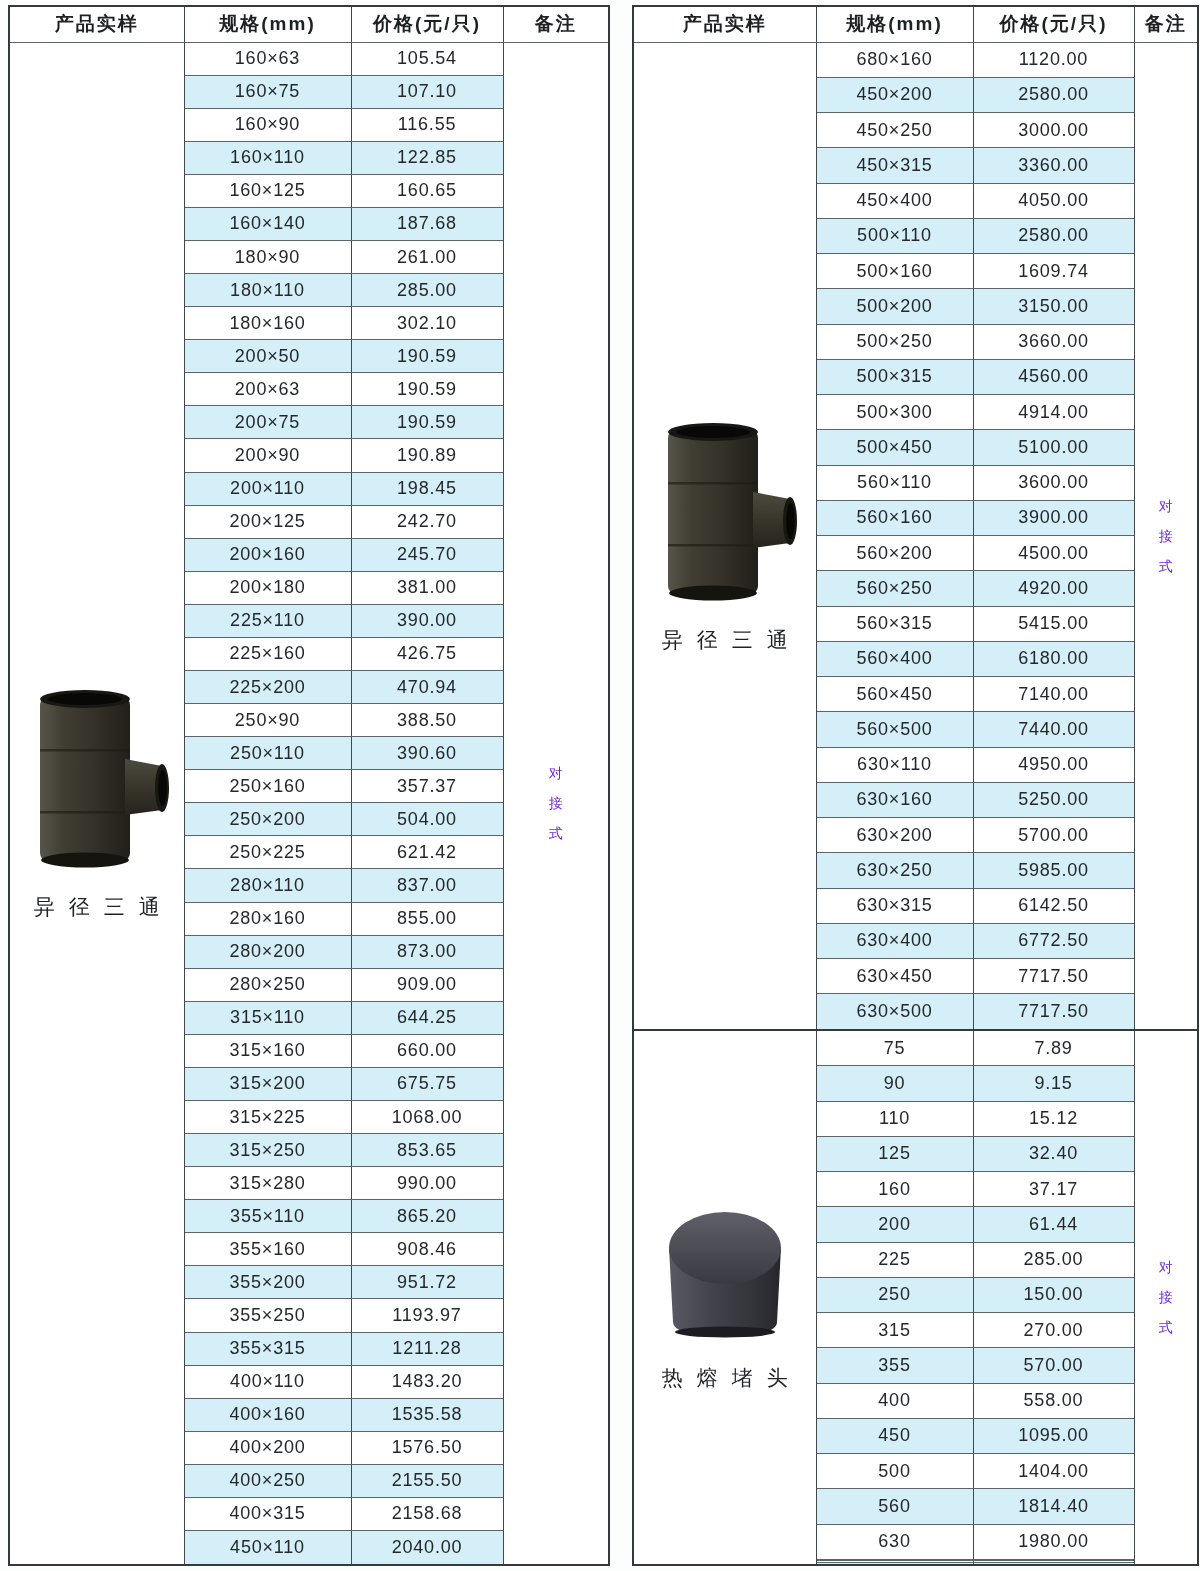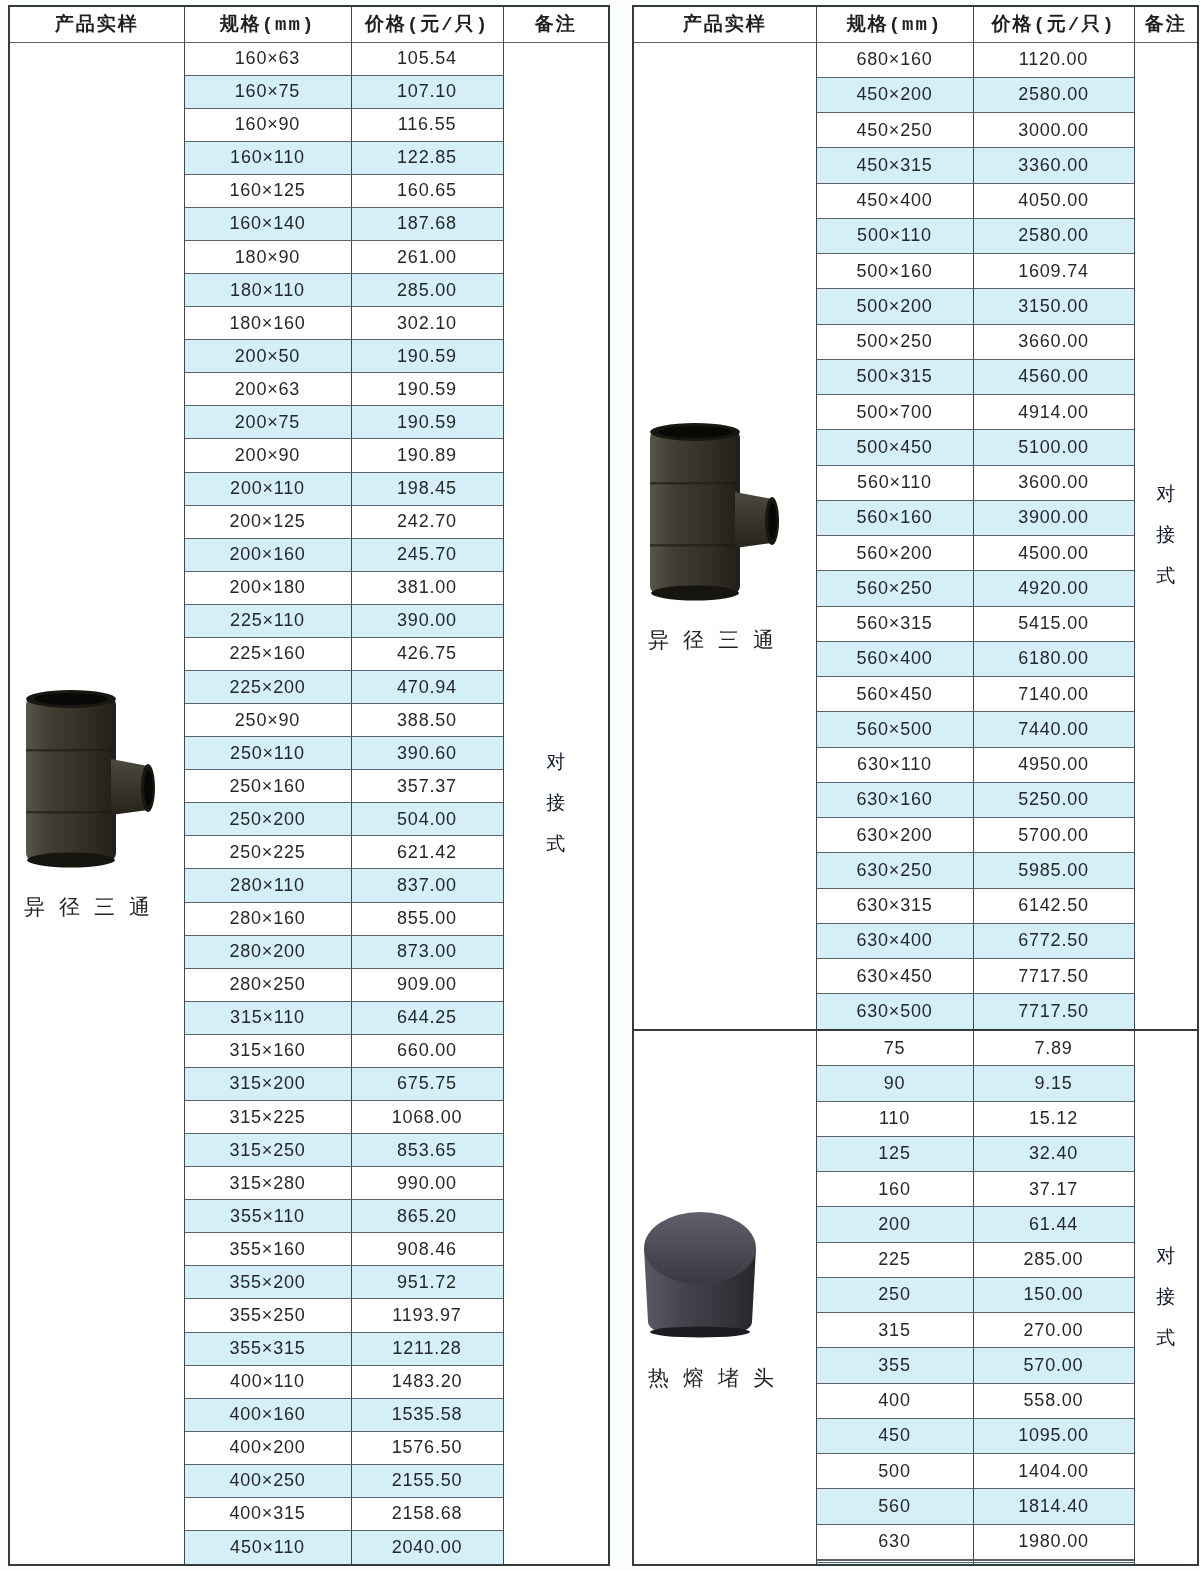--- a/index.html
+++ b/index.html
@@ -28,60 +28,60 @@
   table.price-table td {
     border-left: 1.6px solid #41474a;
     border-right: 1.6px solid #41474a;
     border-top: 1.3px solid #5b6468;
     border-bottom: 1.3px solid #5b6468;
     text-align: center;
     vertical-align: middle;
     padding: 0;
     overflow: hidden;
   }
-  thead tr { height: 36px; font-family: Liberation Mono, monospace; }
+  thead tr { height: 36px; }
   thead th {
     font-size: 19px;
     font-weight: bold;
     letter-spacing: 2px;
     border-bottom: 2.2px solid #343a3c;
     background: #ffffff;
     color: #1e2122;
   }
   td.data-cell {
     font-size: 18px;
     letter-spacing: 0.8px;
     color: #25282a;
   }
   tbody tr:nth-child(even) td.stripe { background: var(--stripe, #d4eff8); }
   tr.section-start td { border-top: 2.5px solid #343a3c; }
 
   td.product-cell, td.remark-cell { background: #ffffff; }
   .product-holder {
     display: flex;
     flex-direction: column;
-    align-items: flex-start;
+    align-items: center;
     justify-content: center;
   }
   .product-label {
     margin-top: 22px;
     font-size: 21px;
     letter-spacing: 14px;
     padding-left: 14px;
     white-space: nowrap;
     color: #1f2224;
   }
   .vertical-text {
     width: 1.15em;
     margin: 0 auto;
-    font-size: 19px;
+    font-size: 14px;
     line-height: 2.15;
     word-break: break-all;
     letter-spacing: 0;
-    color: #0f172a;
+    color: #6d28d9;
   }
 </style>
 </head>
 <body>
 
 <div class="page">
 
   <div class="tbl-wrap tbl-left">
     <table class="price-table">
       <colgroup>
@@ -402,21 +402,21 @@
           </tr>
           <tr>
             <td class="data-cell stripe spec-cell">500×250</td>
             <td class="data-cell stripe price-cell">3660.00</td>
           </tr>
           <tr>
             <td class="data-cell stripe spec-cell">500×315</td>
             <td class="data-cell stripe price-cell">4560.00</td>
           </tr>
           <tr>
-            <td class="data-cell stripe spec-cell">500×700</td>
+            <td class="data-cell stripe spec-cell">500×300</td>
             <td class="data-cell stripe price-cell">4914.00</td>
           </tr>
           <tr>
             <td class="data-cell stripe spec-cell">500×450</td>
             <td class="data-cell stripe price-cell">5100.00</td>
           </tr>
           <tr>
             <td class="data-cell stripe spec-cell">560×110</td>
             <td class="data-cell stripe price-cell">3600.00</td>
           </tr>

